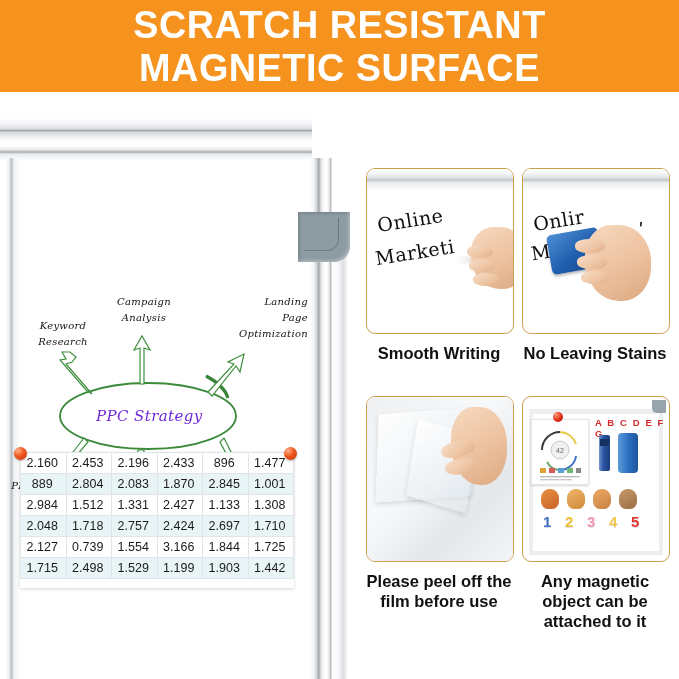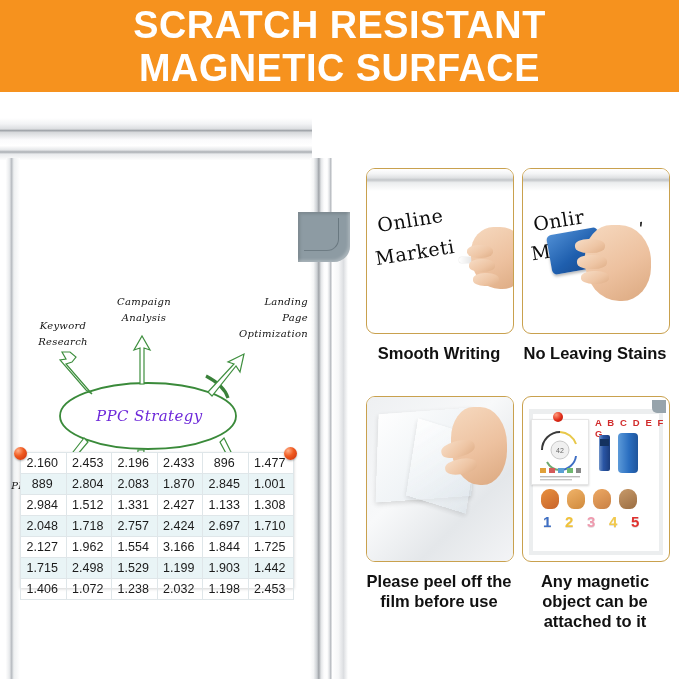--- a/index.html
+++ b/index.html
@@ -315,41 +315,33 @@
             <tr class="alt">
               <td>2.048</td>
               <td>1.718</td>
               <td>2.757</td>
               <td>2.424</td>
               <td>2.697</td>
               <td>1.710</td>
             </tr>
             <tr>
               <td>2.127</td>
-              <td>1.962</td>
+              <td>0.739</td>
               <td>1.554</td>
               <td>3.166</td>
               <td>1.844</td>
               <td>1.725</td>
             </tr>
             <tr class="alt">
               <td>1.715</td>
               <td>2.498</td>
               <td>1.529</td>
               <td>1.199</td>
               <td>1.903</td>
               <td>1.442</td>
-            </tr>
-            <tr>
-              <td>1.406</td>
-              <td>1.072</td>
-              <td>1.238</td>
-              <td>2.032</td>
-              <td>1.198</td>
-              <td>2.453</td>
             </tr>
           </tbody>
       </table>
     </div>
     <div class="magnet m1" style="top:349px;"></div>
     <div class="magnet m2" style="top:349px;"></div>
   </div>
 
   <div class="panels">
 

